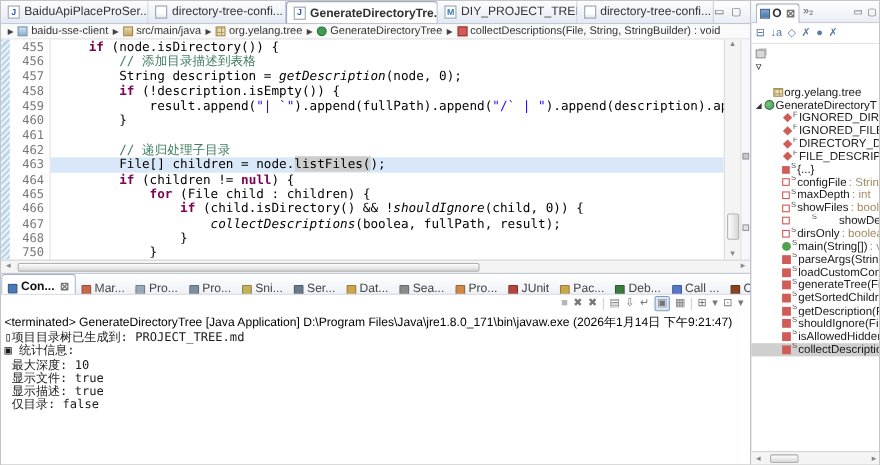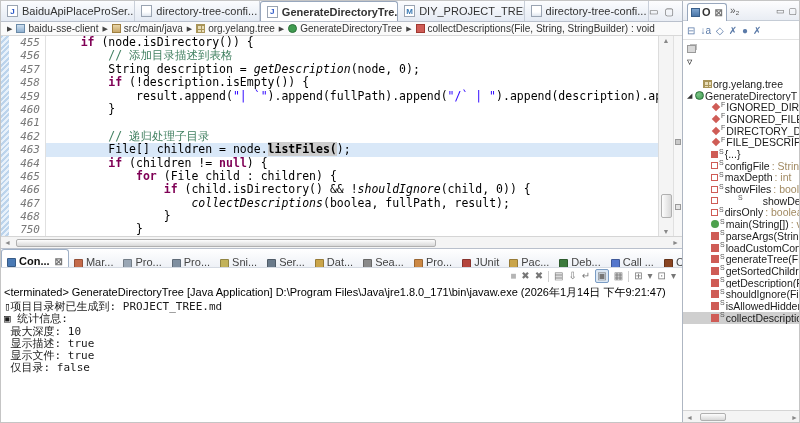--- a/index.html
+++ b/index.html
@@ -38,30 +38,30 @@
     background-size:4px 4px; }
   .bi-class { background:#3f9b4f; border:1px solid #2a7038; border-radius:50%; }
   .bi-method { background:#cf5c56; border:1px solid #a03830; }
   
   .editor { position:absolute; left:0; top:35px; width:681px; height:200px; background:#fff; display:flex; }
   .diffstrip { width:8px; height:100%;
     background:repeating-linear-gradient(135deg,#bcd4ec 0 2px,#e8f1fa 2px 4px); }
   .gutter { width:37px; background:#fff; border-right:1px solid #e0e0e0; color:#787878;
     font-family:"DejaVu Sans Mono","Liberation Mono",monospace; font-size:11px; text-align:right;
     padding-right:5px; }
-  .gutter div { height:13.4px; line-height:13.4px;font-style:italic; }
+  .gutter div { height:13.4px; line-height:13.4px; }
   .codearea { flex:1; overflow:hidden; font-family:"DejaVu Sans Mono","Liberation Mono",monospace;
     font-size:11.5px; color:#000; }
   .codeline { height:13.4px; line-height:13.4px; white-space:pre; }
   .codeline.cur { background:#d9e8f8; }
   .tk-k { color:#7f0055; font-weight:bold; }
   .tk-s { color:#2a00ff; }
   .tk-c { color:#3f7f5f; }
   .tk-m { font-style:italic; }
-  .tk-hl { background:#cdcdcd; font-weight:bold;margin-top:45px; }
+  .tk-hl { background:#cdcdcd; font-weight:normal;margin-top:45px; }
   .vscroll { width:15px; background:#f4f4f4; border-left:1px solid #dcdcdc; position:relative; }
   .vscroll .arr { position:absolute; left:0; width:100%; text-align:center; font-size:7px; color:#888; }
   .vthumb { position:absolute; left:2px; width:11px; height:24px; top:158px;
     background:linear-gradient(90deg,#fdfdfd,#d8d8d8); border:1px solid #b0b0b0; border-radius:2px; }
   .overview { width:9px; background:#f7f7f7; border-left:1px solid #e0e0e0; position:relative; }
   .ovmark { position:absolute; left:1px; width:6px; height:6px; background:#c9c9c9; border:1px solid #9a9a9a; }
   .hscroll { position:absolute; left:0; top:235px; width:681px; height:12px; background:#f4f4f4;
     border-top:1px solid #d5d5d5; display:flex; align-items:center; }
   .hscroll .arr { font-size:7px; color:#888; padding:0 3px; }
   .hthumb { height:8px; width:420px; margin-left:2px;
@@ -309,22 +309,22 @@
         <span class="ctool">⊞</span>
         <span class="ctool">▾</span>
         <span class="ctool">⊡</span>
         <span class="ctool">▾</span>
       </div>
     <div class="chead">&lt;terminated&gt; GenerateDirectoryTree [Java Application] D:\Program Files\Java\jre1.8.0_171\bin\javaw.exe (2026年1月14日 下午9:21:47)</div>
     <div class="cbody" id="cbody">
         <div class="cline">▯项目目录树已生成到: PROJECT_TREE.md</div>
         <div class="cline">▣ 统计信息:</div>
         <div class="cline"> 最大深度: 10</div>
+        <div class="cline"> 显示文件: true</div>
         <div class="cline"> 显示描述: true</div>
-        <div class="cline"> 显示文件: true</div>
         <div class="cline"> 仅目录: false</div>
       </div>
   </div>
 
   <div class="rpanel">
     <div class="rhead">
       <div class="rtab">
         <span class="oicon"></span>
         <span>O</span>
         <span class="tab-close">⊠</span>

